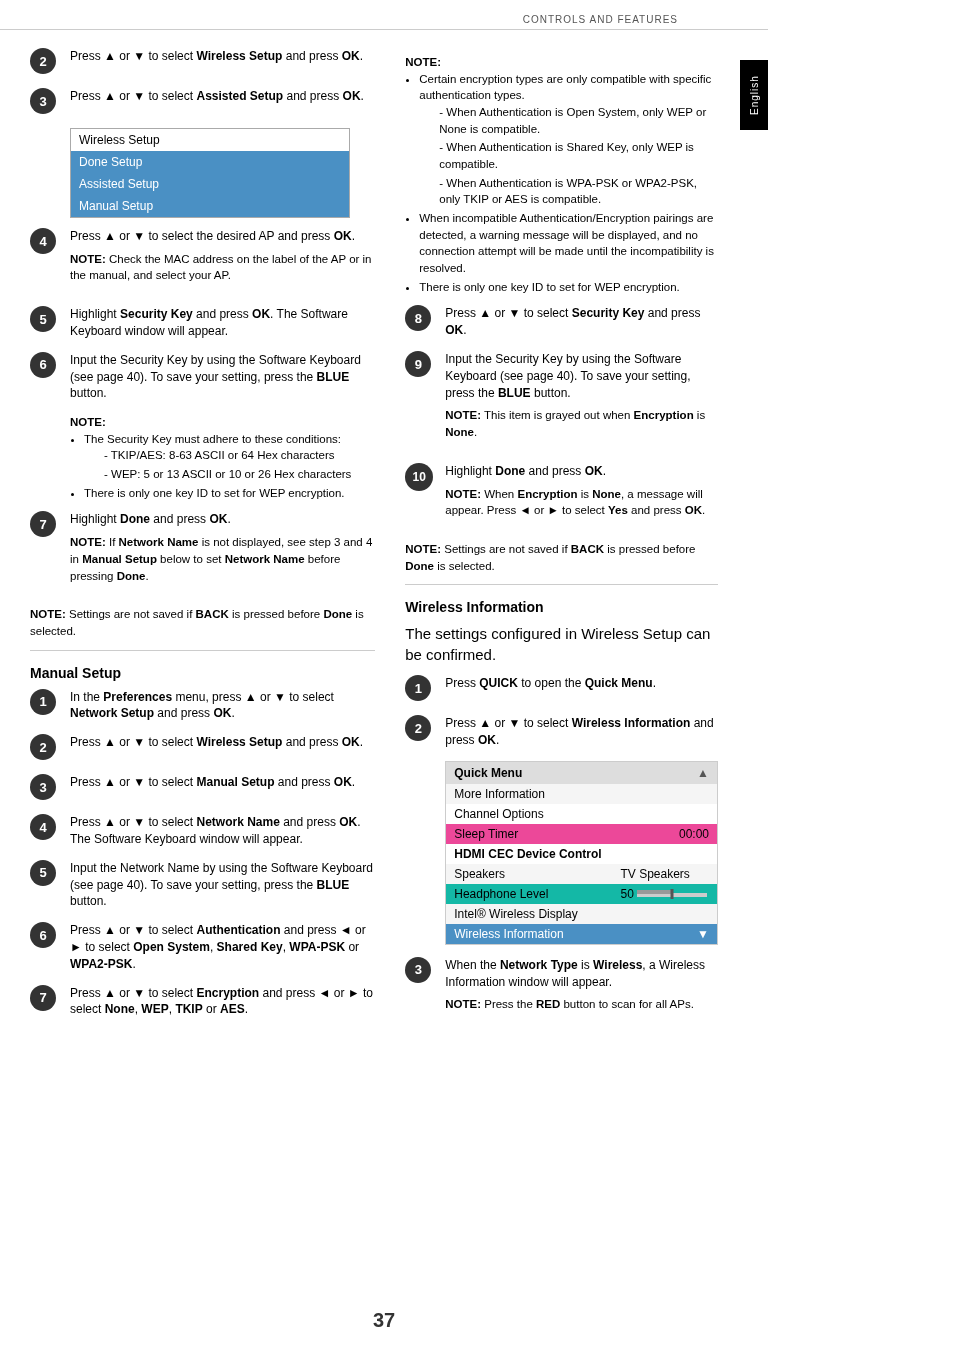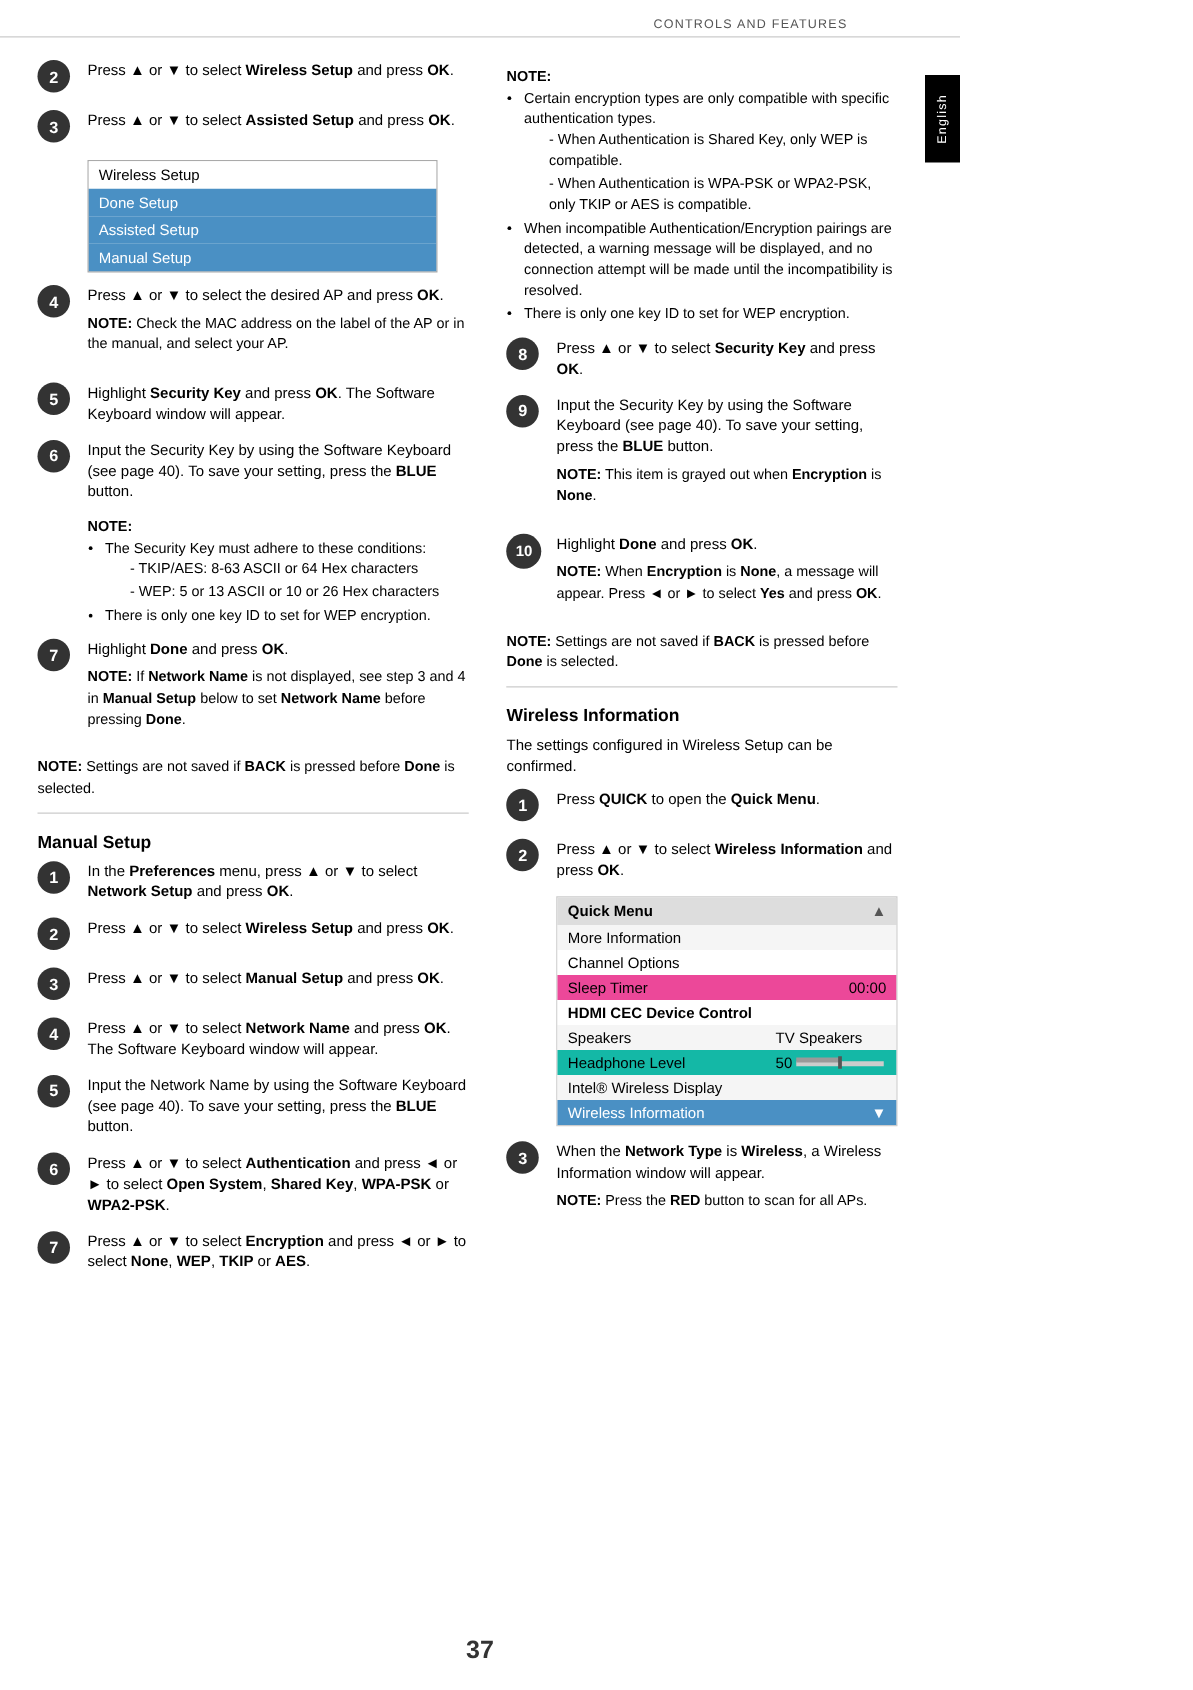--- a/index.html
+++ b/index.html
@@ -351,20 +351,21 @@
 
     </div>
 
     <div class="right-col">
 
       <div class="note-block">
         <div class="note-title">NOTE:</div>
         <ul>
           <li>Certain encryption types are only compatible with specific authentication types.
             <ul class="sub-dash">
+              <li>When Authentication is Open System, only WEP or None is compatible.</li>
               <li>When Authentication is Shared Key, only WEP is compatible.</li>
               <li>When Authentication is WPA-PSK or WPA2-PSK, only TKIP or AES is compatible.</li>
             </ul>
           </li>
           <li>When incompatible Authentication/Encryption pairings are detected, a warning message will be displayed, and no connection attempt will be made until the incompatibility is resolved.</li>
           <li>There is only one key ID to set for WEP encryption.</li>
         </ul>
       </div>
 
       <div class="step-item">
@@ -407,21 +408,21 @@
       </div>
 
       <div class="note-block">
         <span class="note-title">NOTE:</span> Settings are not saved if <span class="bold">BACK</span> is pressed before <span class="bold">Done</span> is selected.
       </div>
 
       <hr class="divider">
 
       <div class="section-title">Wireless Information</div>
 
-      <div style="margin-bottom:10px;font-size:12px;line-height:1.4;">
+      <div style="margin-bottom:10px;font-size:15px;line-height:1.4;">
         The settings configured in Wireless Setup can be confirmed.
       </div>
 
       <div class="step-item">
         <div class="step-icon">
           <div class="step-circle dark">
               <span>1</span>
             </div>
         </div>
         <div class="step-content">

